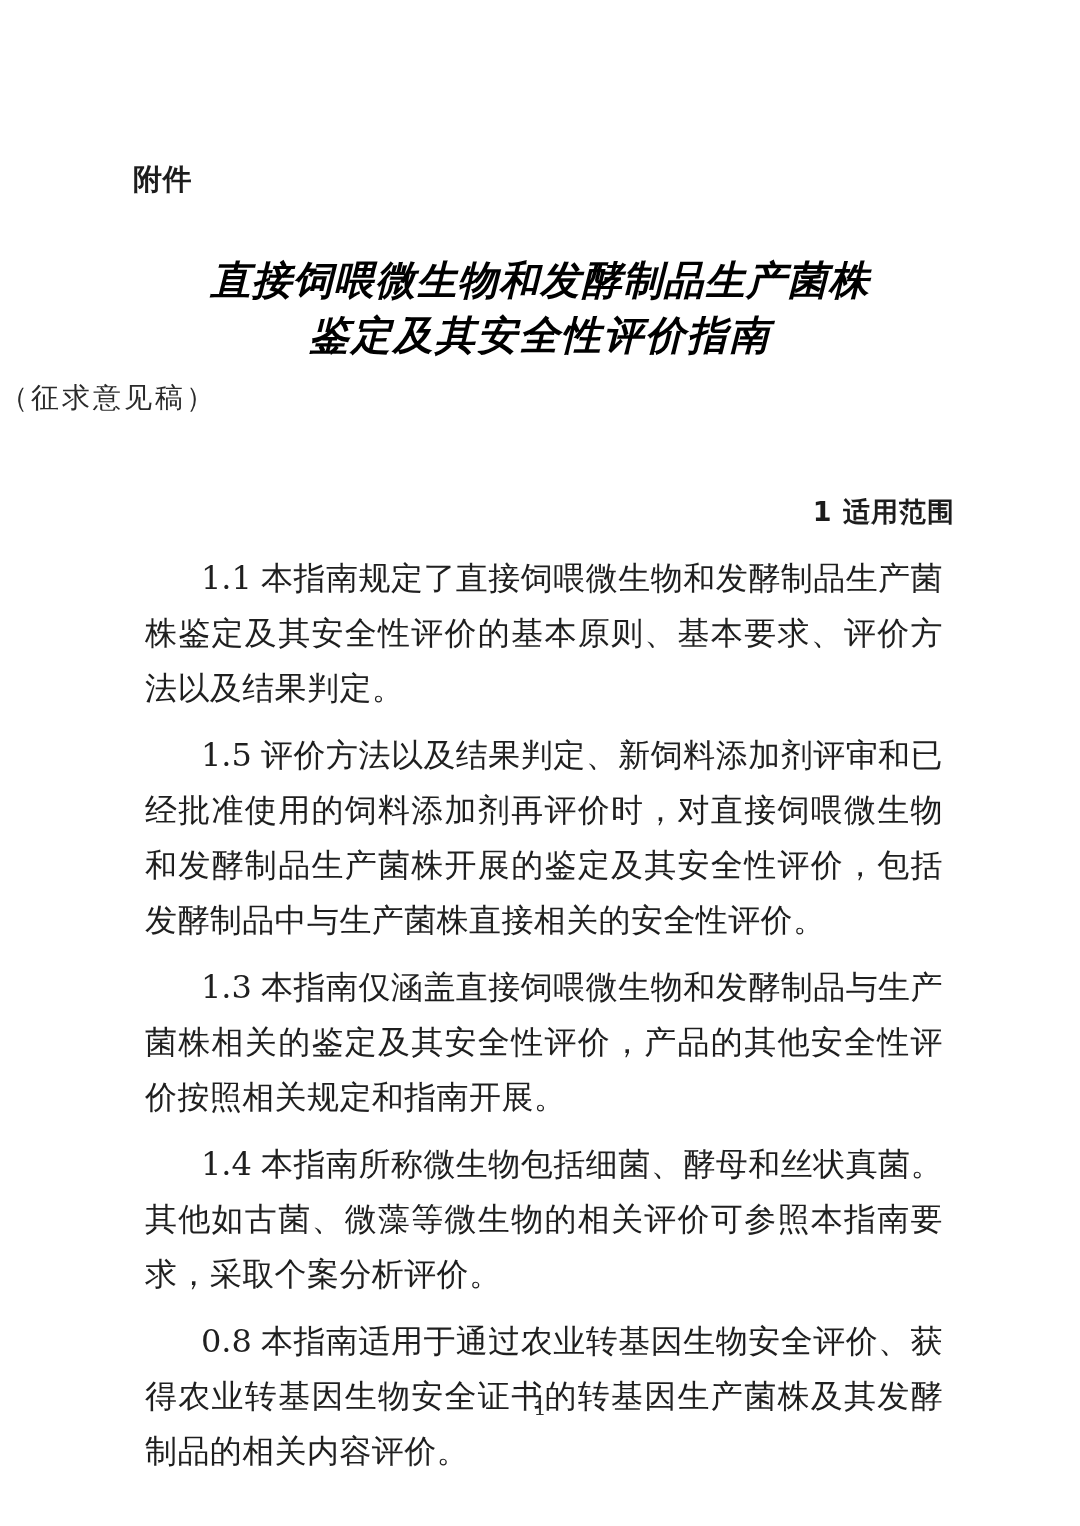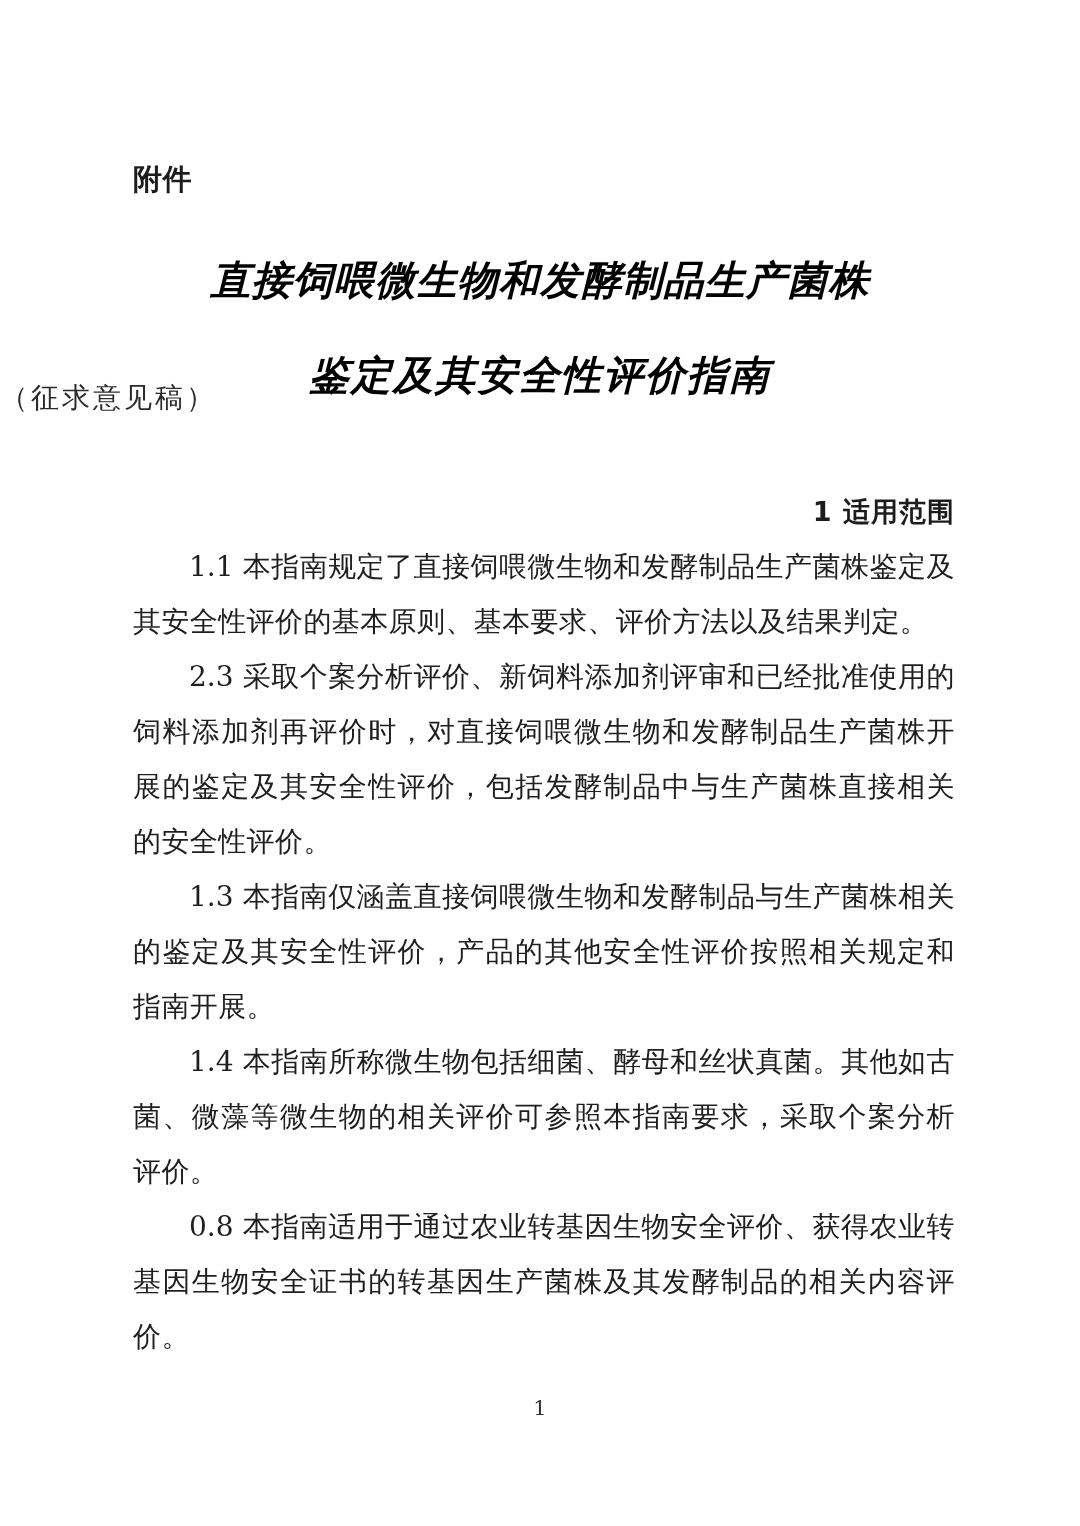--- a/index.html
+++ b/index.html
@@ -53,21 +53,20 @@
     letter-spacing: 1.2px;
     color: #000000;
   }
   .doc-title .title-line {
     display: block;
     white-space: nowrap;
     font-style: italic;
   }
   .doc-title .title-line-2 {
     letter-spacing: 2px;
-    margin-top: 40px;
   }
 
   .doc-subtitle {
     position: absolute;
     left: 0;
     top: 378px;
     width: 1080px;
     font-family: "DejaVu Serif", "Liberation Serif", serif;
     font-weight: 400;
     font-size: 28px;
@@ -90,24 +89,24 @@
     font-size: 27px;
     line-height: 55px;
     letter-spacing: 1px;
     text-indent: 54px;
     color: #1c1c1c;
     margin: 0;
     text-align: right;
   }
 
   .para {
-    margin: 0;
+    margin: 12px;
     font-family: "DejaVu Serif", "Liberation Serif", serif;
     font-weight: 400;
-    font-size: 28px;
+    font-size: 32px;
     line-height: 55px;
     letter-spacing: 0.4px;
     color: #1f1f1f;
     text-align: justify;
     text-justify: inter-character;
     text-indent: 56px;
     word-break: break-all;
   }
   .para .num {
     font-family: "DejaVu Serif", "Liberation Serif", serif;
@@ -140,21 +139,21 @@
   </div>
 
   <div class="doc-subtitle">（征求意见稿）</div>
 
   <div class="content">
 
     <p class="section-heading">1  适用范围</p>
 
     <p class="para"><span class="num">1.1</span><span>本指南规定了直接饲喂微生物和发酵制品生产菌株鉴定及其安全性评价的基本原则、基本要求、评价方法以及结果判定。</span></p>
 
-    <p class="para"><span class="num">2.3</span><span>采取个案分析评价、新饲料添加剂评审和已经批准使用的饲料添加剂再评价时，对直接饲喂微生物和发酵制品生产菌株开展的鉴定及其安全性评价，包括发酵制品中与生产菌株直接相关的安全性评价。</span></p>
+    <p class="para"><span class="num">1.5</span><span>评价方法以及结果判定、新饲料添加剂评审和已经批准使用的饲料添加剂再评价时，对直接饲喂微生物和发酵制品生产菌株开展的鉴定及其安全性评价，包括发酵制品中与生产菌株直接相关的安全性评价。</span></p>
 
     <p class="para"><span class="num">1.3</span><span>本指南仅涵盖直接饲喂微生物和发酵制品与生产菌株相关的鉴定及其安全性评价，产品的其他安全性评价按照相关规定和指南开展。</span></p>
 
     <p class="para"><span class="num">1.4</span><span>本指南所称微生物包括细菌、酵母和丝状真菌。其他如古菌、微藻等微生物的相关评价可参照本指南要求，采取个案分析评价。</span></p>
 
     <p class="para"><span class="num">0.8</span><span>本指南适用于通过农业转基因生物安全评价、获得农业转基因生物安全证书的转基因生产菌株及其发酵制品的相关内容评价。</span></p>
 
   </div>
 
   <div class="page-number">1</div>

